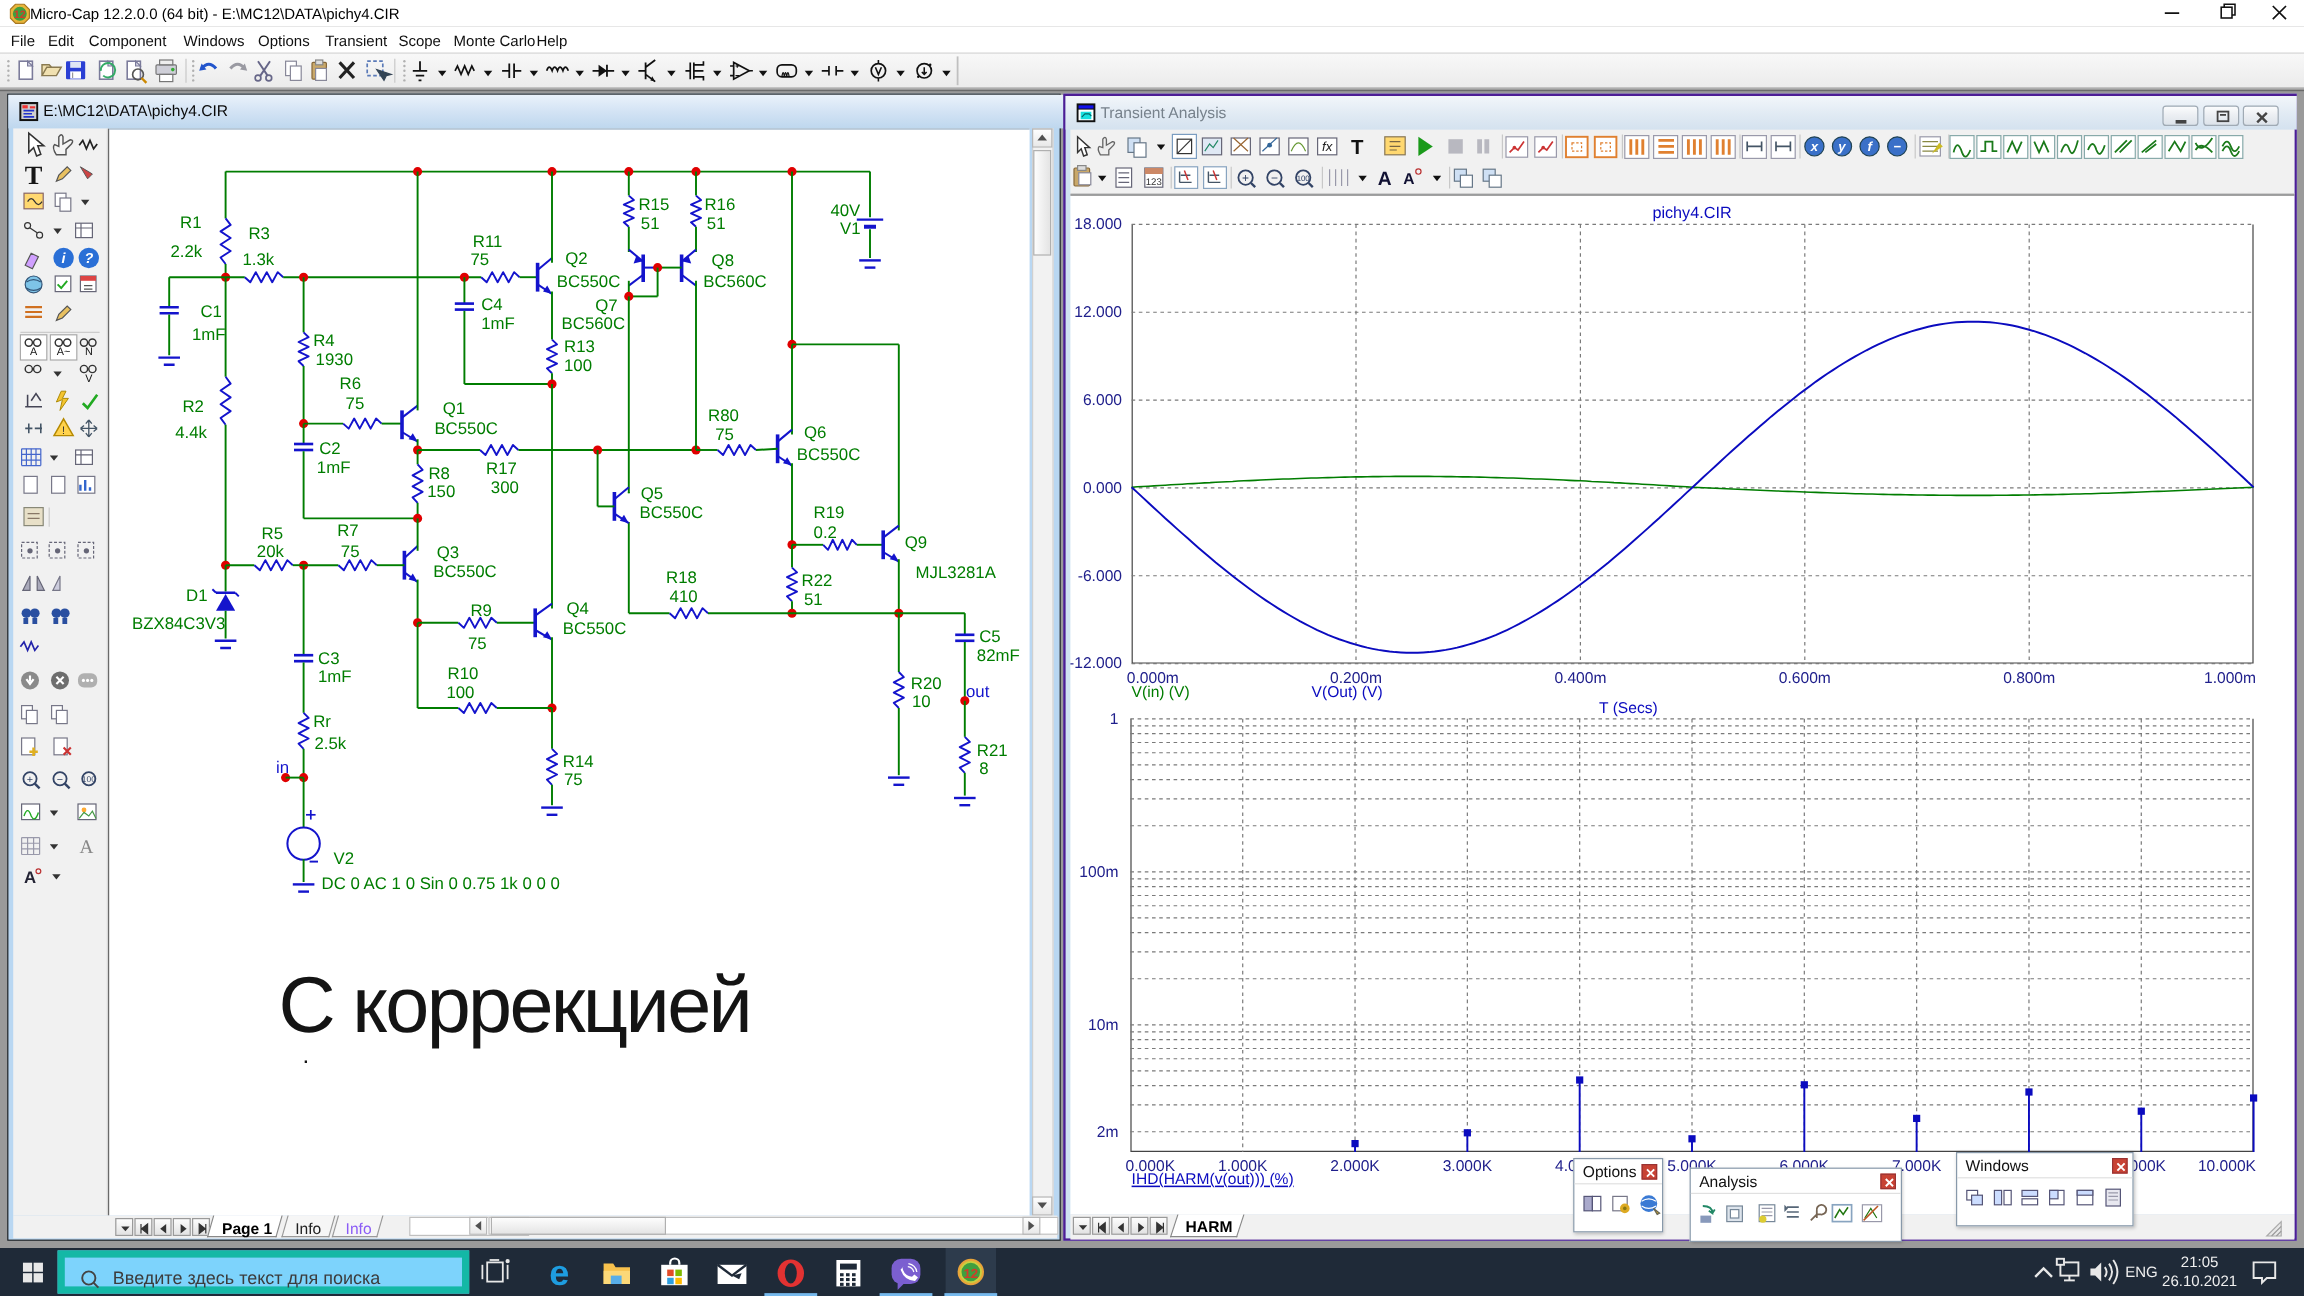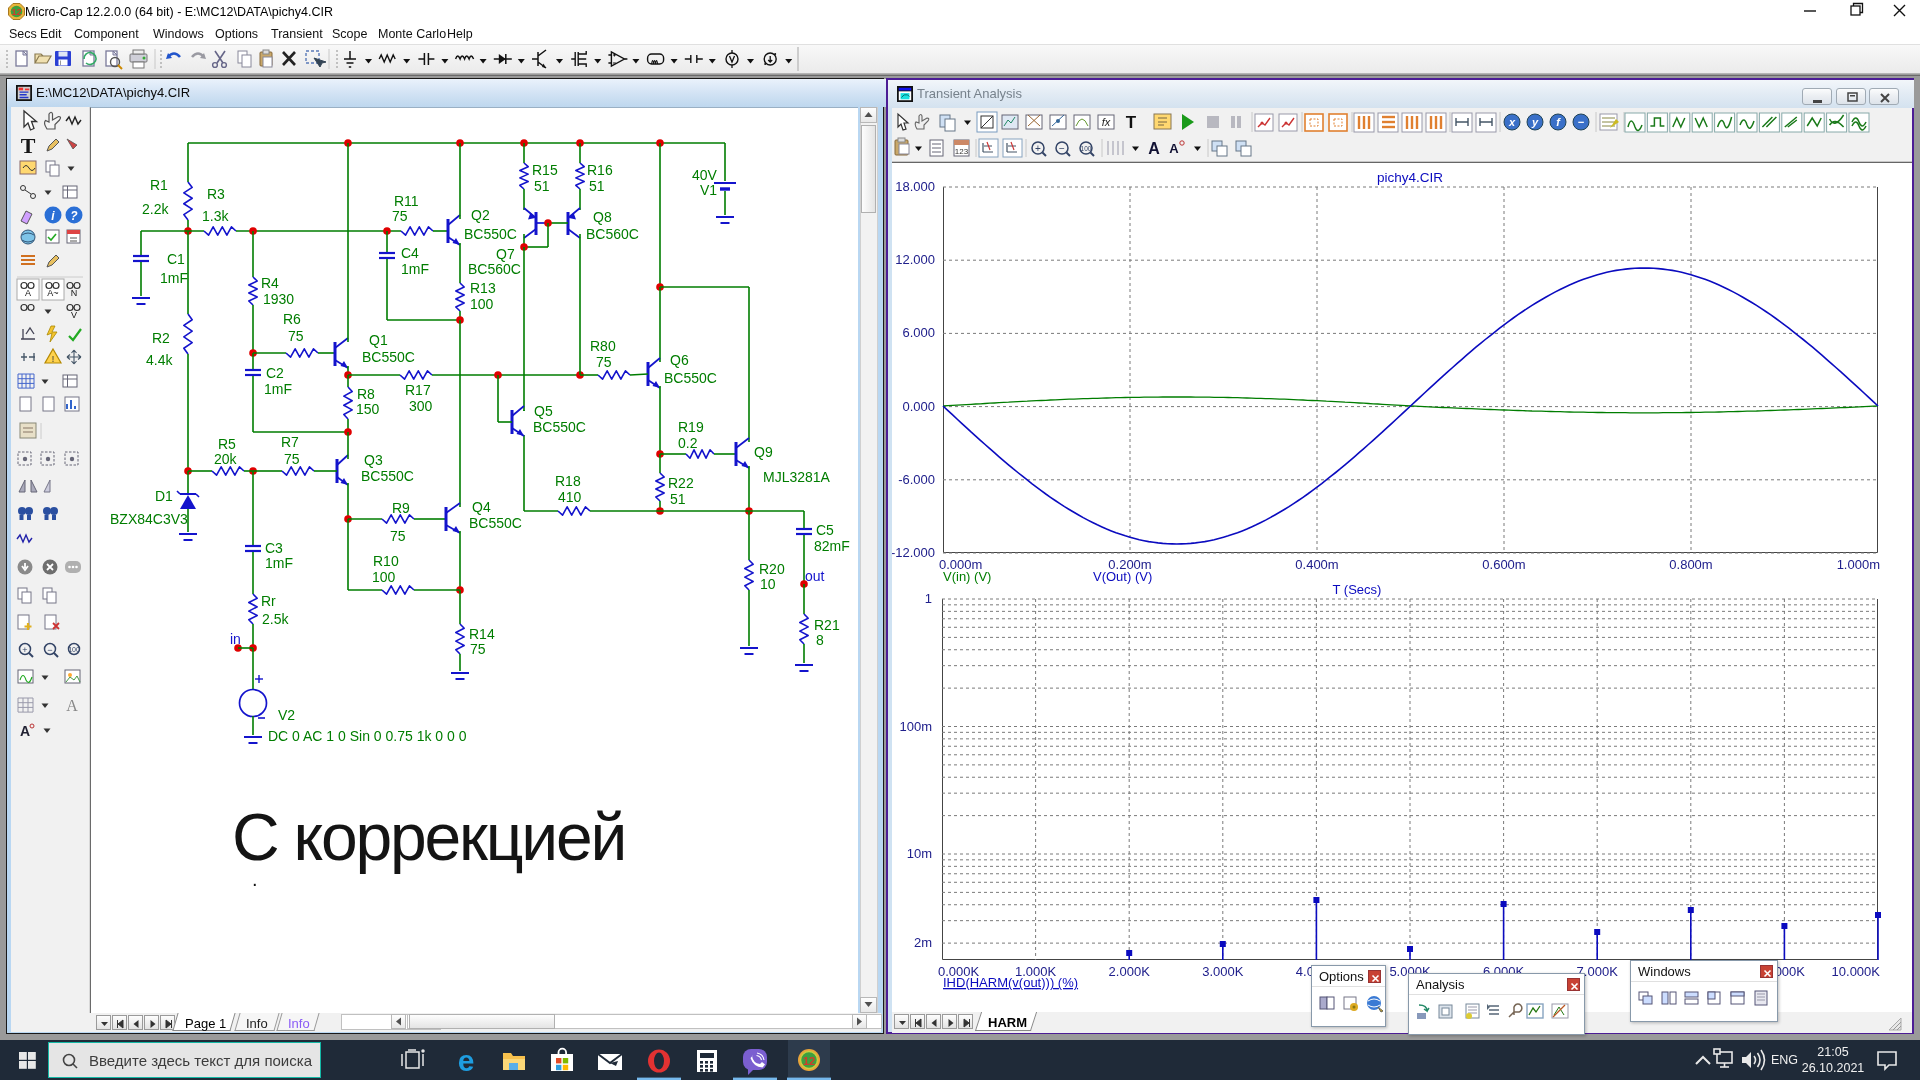--- a/index.html
+++ b/index.html
@@ -14,21 +14,21 @@
   <span class="abs" style="left:25px;top:4.5px;font-size:12.5px;color:#000">Micro-Cap 12.2.0.0 (64 bit) - E:\MC12\DATA\pichy4.CIR</span>
   <svg class="abs" style="left:1794px;top:0" width="120" height="22">
     <line x1="10" y1="11" x2="22" y2="11" stroke="#111" stroke-width="1.4"></line>
     <rect x="57" y="6" width="9" height="9" fill="none" stroke="#111" stroke-width="1.3"></rect>
       <path d="M59.5 6 v-2.5 h9 v9 h-2.5" fill="none" stroke="#111" stroke-width="1.3"></path>
     <path d="M100 5 l11 11 M111 5 l-11 11" stroke="#111" stroke-width="1.4"></path>
   </svg>
 </div>
 
 <div class="abs" style="left:0;top:22px;width:1920px;height:22px;background:#fff;font-size:12.5px;color:#101010">
-    <span style="position:absolute;left:9px;top:5px">Secs</span>
+    <span style="position:absolute;left:9px;top:5px">File</span>
     <span style="position:absolute;left:40px;top:5px">Edit</span>
     <span style="position:absolute;left:74px;top:5px">Component</span>
     <span style="position:absolute;left:153px;top:5px">Windows</span>
     <span style="position:absolute;left:215px;top:5px">Options</span>
     <span style="position:absolute;left:271px;top:5px">Transient</span>
     <span style="position:absolute;left:332px;top:5px">Scope</span>
     <span style="position:absolute;left:378px;top:5px">Monte Carlo</span>
     <span style="position:absolute;left:447px;top:5px">Help</span>
   </div>
 
@@ -613,21 +613,21 @@
       <div style="position:absolute;left:117px;top:2px;width:15px;height:15px;background:linear-gradient(#fdfdfd,#e2e2e2);border:1px solid #9a9a9a"><svg width="15" height="15">
           <path d="M9.5 4 l-5 4 5 4 z" fill="#333"></path>
         </svg></div>
       <div style="position:absolute;left:133px;top:2px;width:15px;height:15px;background:linear-gradient(#fdfdfd,#e2e2e2);border:1px solid #9a9a9a"><svg width="15" height="15">
           <path d="M5.5 4 l5 4 -5 4 z" fill="#333"></path>
         </svg></div>
       <div style="position:absolute;left:149px;top:2px;width:15px;height:15px;background:linear-gradient(#fdfdfd,#e2e2e2);border:1px solid #9a9a9a"><svg width="15" height="15">
           <path d="M5 4 l5 4 -5 4 z M10.5 4 v8" fill="#333" stroke="#333" stroke-width="1"></path>
         </svg></div>
     <div class="abs" style="left:164px;top:0;width:58px;height:18px;background:#fff;border:1px solid #888;border-top:none;transform:skewX(-16deg);"></div>
-    <span class="abs" style="left:174px;top:3px;font-weight:normal;color:#000">Page 1</span>
+    <span class="abs" style="left:174px;top:3px;font-weight:bold;color:#000">Page 1</span>
     <div class="abs" style="left:226px;top:0;width:40px;height:18px;background:#f6f6f6;border:1px solid #999;border-top:none;transform:skewX(-16deg);"></div>
     <span class="abs" style="left:235px;top:3px;color:#222">Info</span>
     <div class="abs" style="left:268px;top:0;width:38px;height:18px;background:#f6f6f6;border:1px solid #999;border-top:none;transform:skewX(-16deg);"></div>
     <span class="abs" style="left:277px;top:3px;color:#8b5cf6">Info</span>
     <div class="abs" style="left:330px;top:1px;width:100px;height:16px;background:#fff;border:1px solid #c0c0c0"></div>
     <div style="position:absolute;left:380px;top:1px;width:15px;height:15px;background:linear-gradient(#fefefe,#e8e8e8);border:1px solid #b8b8b8"><svg width="13" height="13">
           <path d="M4 6.5 l5 -4 v8 z" fill="#505050"></path>
         </svg></div>
     <div class="abs" style="left:396px;top:1px;width:475px;height:15px;background:#fff;border:1px solid #c0c0c0"></div>
     <div class="abs" style="left:398px;top:1px;width:146px;height:15px;background:linear-gradient(#fdfdfd,#e4e4e4);border:1px solid #b0b0b0"></div>
@@ -1010,21 +1010,21 @@
       <path d="M126 12 h8 M126 15 h8 M126 18 h8" stroke="#99a"></path>
     </svg></div>
 
 <div class="abs" style="left:0;top:1040px;width:1920px;height:40px;background:#1f2a38;z-index:50">
   <svg class="abs" style="left:19px;top:12px" width="17" height="17">
       <rect x="0" y="0" width="7.8" height="7.8" fill="#e8e8e8"></rect>
       <rect x="9" y="0" width="7.8" height="7.8" fill="#e8e8e8"></rect>
       <rect x="0" y="9" width="7.8" height="7.8" fill="#e8e8e8"></rect>
       <rect x="9" y="9" width="7.8" height="7.8" fill="#e8e8e8"></rect>
     </svg>
-  <div class="abs" style="left:48px;top:2px;width:273px;height:36px;background:#e5e5e5;border:1px solid #14b8a6">
+  <div class="abs" style="left:48px;top:2px;width:343px;height:36px;background:#7dd3fc;border:6px solid #14b8a6">
     <svg class="abs" style="left:12px;top:9px" width="18" height="18">
         <circle cx="8" cy="8" r="5.5" fill="none" stroke="#444" stroke-width="1.6"></circle>
         <line x1="12" y1="12" x2="16" y2="16" stroke="#444" stroke-width="1.6"></line>
       </svg>
     <span class="abs" style="left:40px;top:9px;font-size:15px;color:#3c3c3c">Введите здесь текст для поиска</span>
   </div>
   <svg class="abs" style="left:0;top:0" width="1920" height="40" viewBox="0 1040 1920 40">
       <g stroke="#e8e8e8" stroke-width="1.5" fill="none">
         <rect x="406" y="1052" width="13" height="16"></rect>
         <line x1="402" y1="1054" x2="402" y2="1066"></line>

